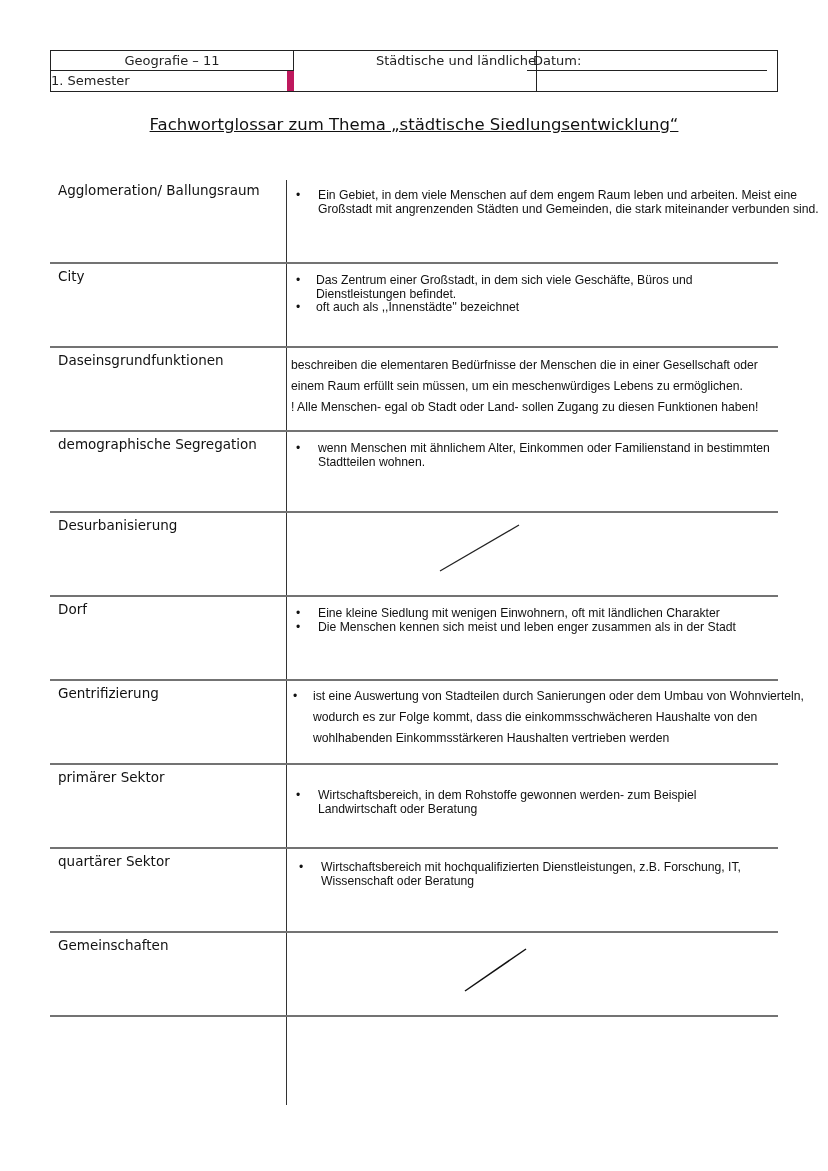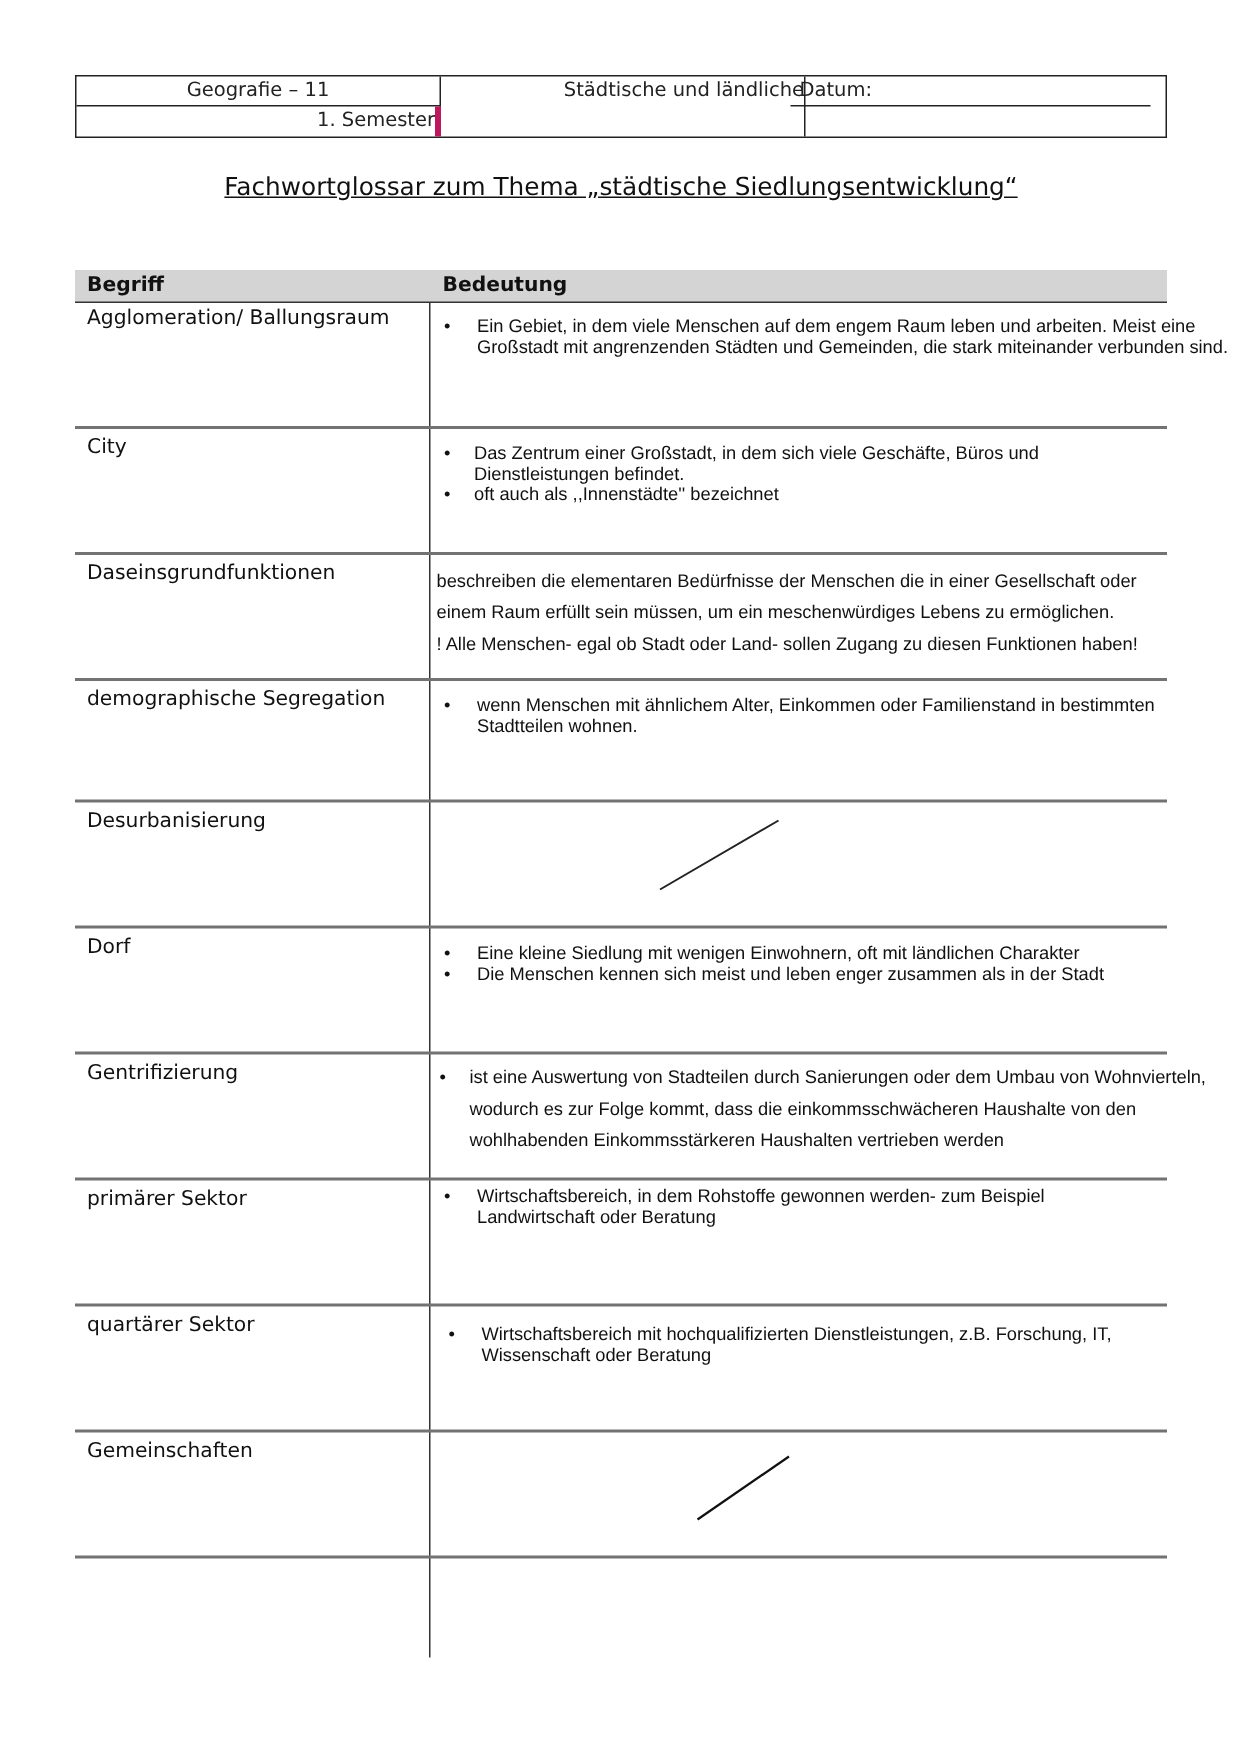--- a/index.html
+++ b/index.html
@@ -7,21 +7,21 @@
       width: 828px; height: 1171px; position: relative; overflow: hidden;
       font-family: "Liberation Sans", sans-serif; color: #111;
     }
     .header-table {
       position: absolute; left: 50px; top: 50px; width: 728px; height: 42px;
       border: 1px solid #222; box-sizing: border-box;
       font-family: "DejaVu Sans", sans-serif; font-size: 13px; color: #222;
     }
     .hcell { position: absolute; box-sizing: border-box; }
     .h1 { left: 0; top: 0; width: 243px; height: 20px; border-right: 1px solid #222; border-bottom: 1px solid #222; text-align: center; line-height: 20px; }
-    .h2 { left: 0; top: 20px; width: 243px; height: 20px; border-right: 4px solid #be185d; text-align: right; line-height: 20px; }
+    .h2 { left: 0; top: 20px; width: 243px; height: 20px; border-right: 7px solid #be185d; text-align: left; line-height: 20px; }
     .h3 { left: 243px; top: 0; width: 243px; height: 40px; border-right: 1px solid #222; text-align: right; line-height: 20px; }
     .h4 { left: 476px; top: 0; width: 240px; height: 20px; border-bottom: 1px solid #222; padding-left: 6px; line-height: 20px; }
     .h5 { left: 486px; top: 20px; width: 240px; height: 20px; }
 
     .title {
       position: absolute; left: 0; top: 115px; width: 828px; text-align: center;
       font-family: "DejaVu Sans", sans-serif; font-weight: normal; font-size: 16.5px;
       text-decoration: underline; color: #111;
     }
 
@@ -64,24 +64,20 @@
     <div>Städtische und ländliche</div>
   </div>
   <div class="hcell h4">Datum:</div>
   <div class="hcell h5"></div>
 </div>
 
 <div class="title">Fachwortglossar zum Thema „städtische Siedlungsentwicklung“</div>
 
 <div class="glossary">
   <div class="vline"></div>
-  <div class="ghead">
-    <span class="c1">Begriff</span>
-    <span class="c2">Bedeutung</span>
-  </div>
 
   <div class="grow" style="height:82px">
     <div class="term" style="top:2px">Agglomeration/ Ballungsraum</div>
     <div class="def" style="top:7px">
       <ul>
           <li>Ein Gebiet, in dem viele Menschen auf dem engem Raum leben und arbeiten. Meist eine Großstadt mit angrenzenden Städten und Gemeinden, die stark miteinander verbunden sind.</li>
         </ul>
     </div>
   </div>
 
@@ -135,21 +131,21 @@
     <div class="term">Gentrifizierung</div>
     <div class="def loose" style="top:3px;left:237px">
       <ul style="width:540px">
         <li style="padding-left:24px">ist eine Auswertung von Stadteilen durch Sanierungen oder dem Umbau von Wohnvierteln, wodurch es zur Folge kommt, dass die einkommsschwächeren Haushalte von den wohlhabenden Einkommsstärkeren Haushalten vertrieben werden</li>
       </ul>
     </div>
   </div>
 
   <div class="grow" style="height:82px">
     <div class="term">primärer Sektor</div>
-    <div class="def" style="top:2px">
+    <div class="def" style="top:22px">
       <ul style="width:470px">
         <li>Wirtschaftsbereich, in dem Rohstoffe gewonnen werden- zum Beispiel Landwirtschaft oder Beratung</li>
       </ul>
     </div>
   </div>
 
   <div class="grow" style="height:82px">
     <div class="term">quartärer Sektor</div>
     <div class="def" style="top:10px;left:243px">
       <ul style="width:505px">

